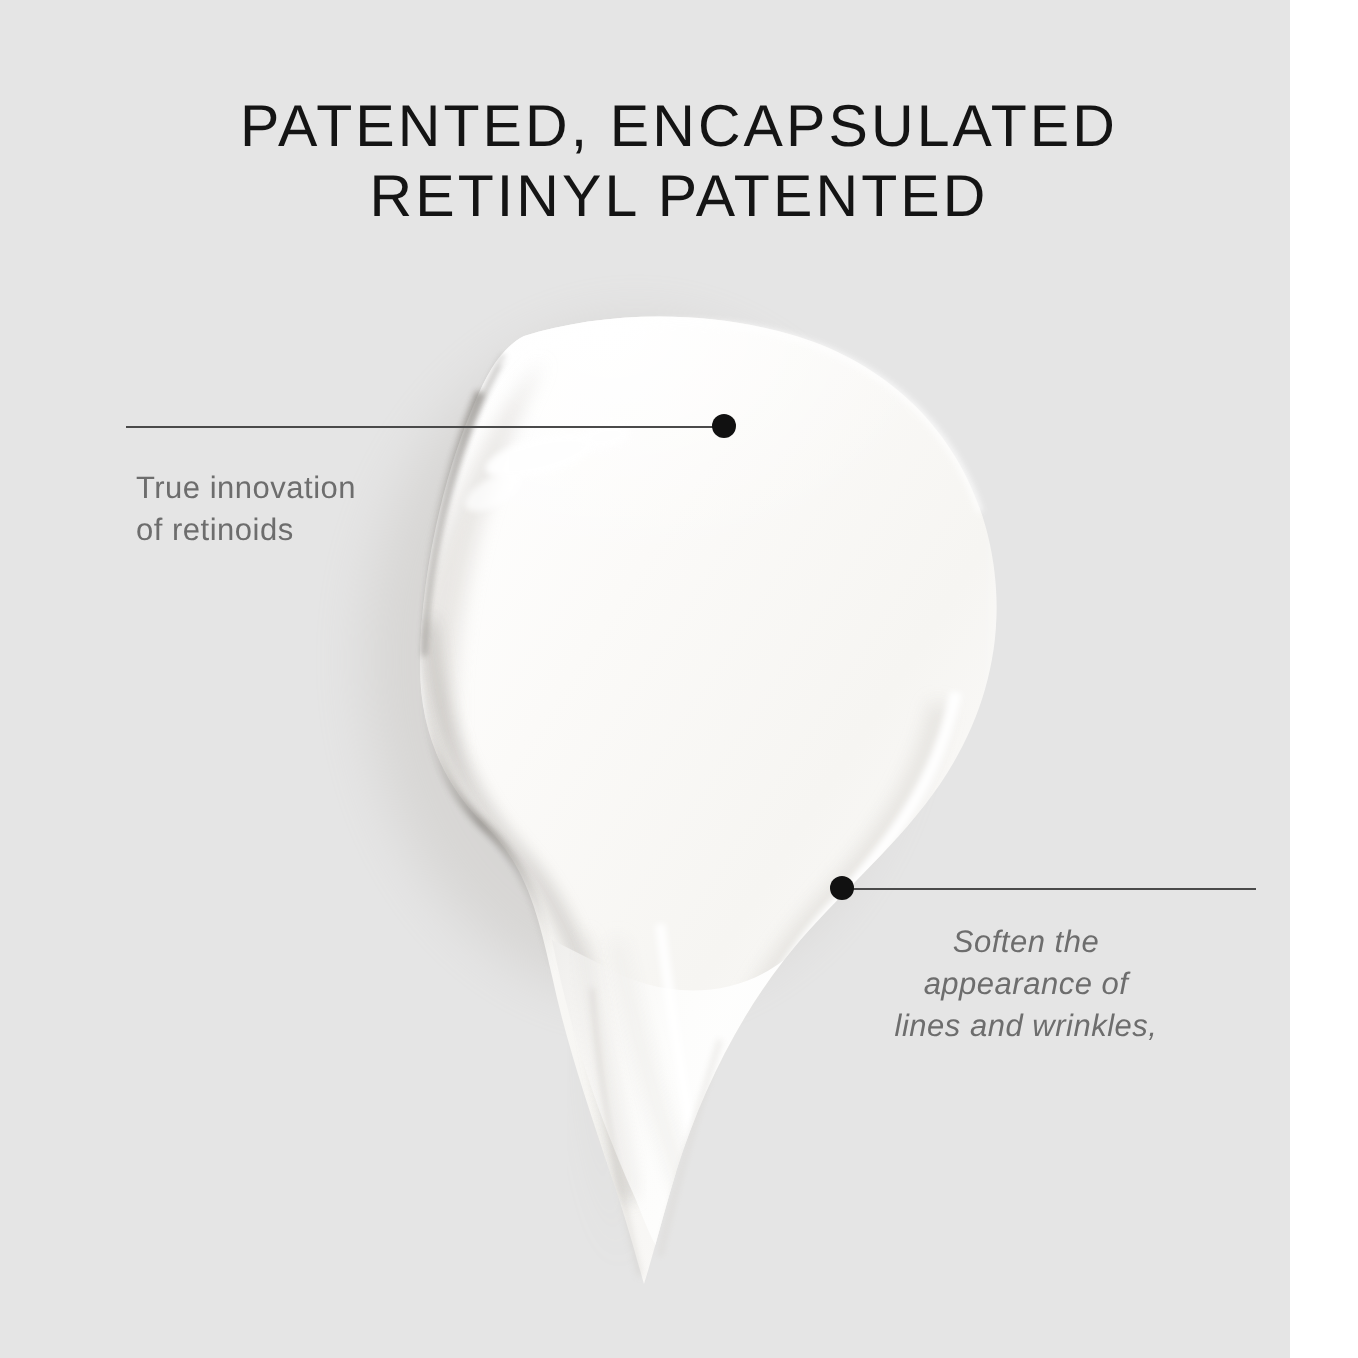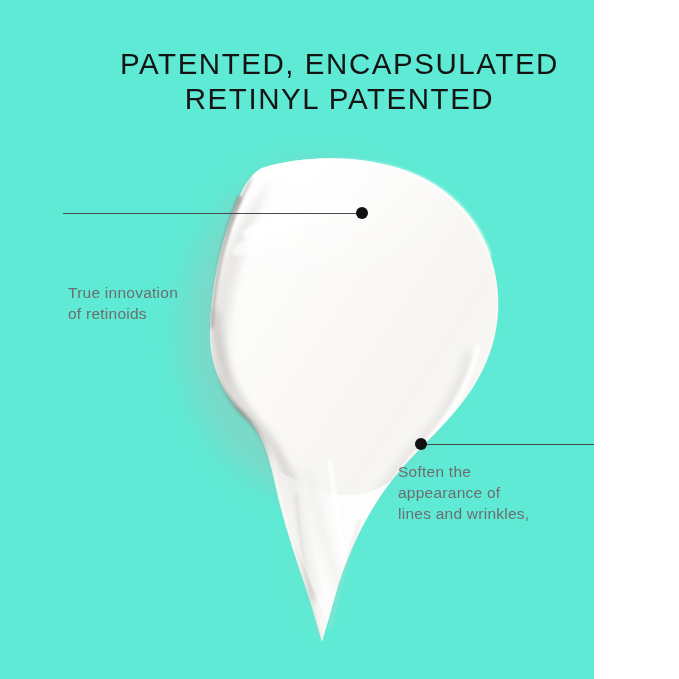--- a/index.html
+++ b/index.html
@@ -6,23 +6,23 @@
   html, body {
     margin: 0;
     padding: 0;
     background: #ffffff;
   }
   body {
     font-family: "Liberation Sans", sans-serif;
   }
   #stage {
     position: relative;
-    width: 594px;
+    width: 645px;
     height: 679px;
-    background: #5eead4;
+    background: #e5e5e5;
     overflow: hidden;
   }
 
   
   .title-block {
     position: absolute;
     left: 0;
     top: 46px;
     width: 679px;
     text-align: center;
@@ -70,21 +70,21 @@
     position: absolute;
     color: #6d6d6d;
     font-family: "Liberation Sans", sans-serif;
     font-weight: 300;
     font-size: 15.5px;
     line-height: 21px;
     letter-spacing: 0.25px;
     white-space: pre-line;
   }
   .callout-left .callout-text { text-align: left; }
-  .callout-right .callout-text { text-align: left; }
+  .callout-right .callout-text { text-align: center; font-style: italic; }
 </style>
 </head>
 <body>
 
 <div id="stage">
 
   <div class="title-block">
     <span class="title-line">PATENTED, ENCAPSULATED</span>
     <span class="title-line">RETINYL PATENTED</span>
   </div>
@@ -206,21 +206,21 @@
 
         <path d="M 296,494 C 300,548 310,594 320,638" fill="none" stroke="#c9c6c1" stroke-width="2" opacity="0.5" filter="url(#tinyBlur)"></path>
         <path d="M 360,520 C 348,558 338,592 330,628" fill="none" stroke="#d5d2ce" stroke-width="2.4" opacity="0.45" filter="url(#tinyBlur)"></path>
       </g>
     </svg>
   </div>
 
   <div class="callout-left">
     <div class="callout-line" style="left:63px; top:213px; width:299px;"></div>
     <div class="callout-dot" style="left:356px; top:207px;"></div>
-    <div class="callout-text" style="left:68px; top:234px; width:220px;margin-top:48px;">True innovation
+    <div class="callout-text" style="left:68px; top:234px; width:220px;">True innovation
 of retinoids</div>
   </div>
 
   <div class="callout-right">
     <div class="callout-line" style="left:421px; top:444px; width:207px;"></div>
     <div class="callout-dot" style="left:415px; top:438px;"></div>
     <div class="callout-text" style="left:398px; top:461px; width:230px;">Soften the
 appearance of
 lines and wrinkles,</div>
   </div>

